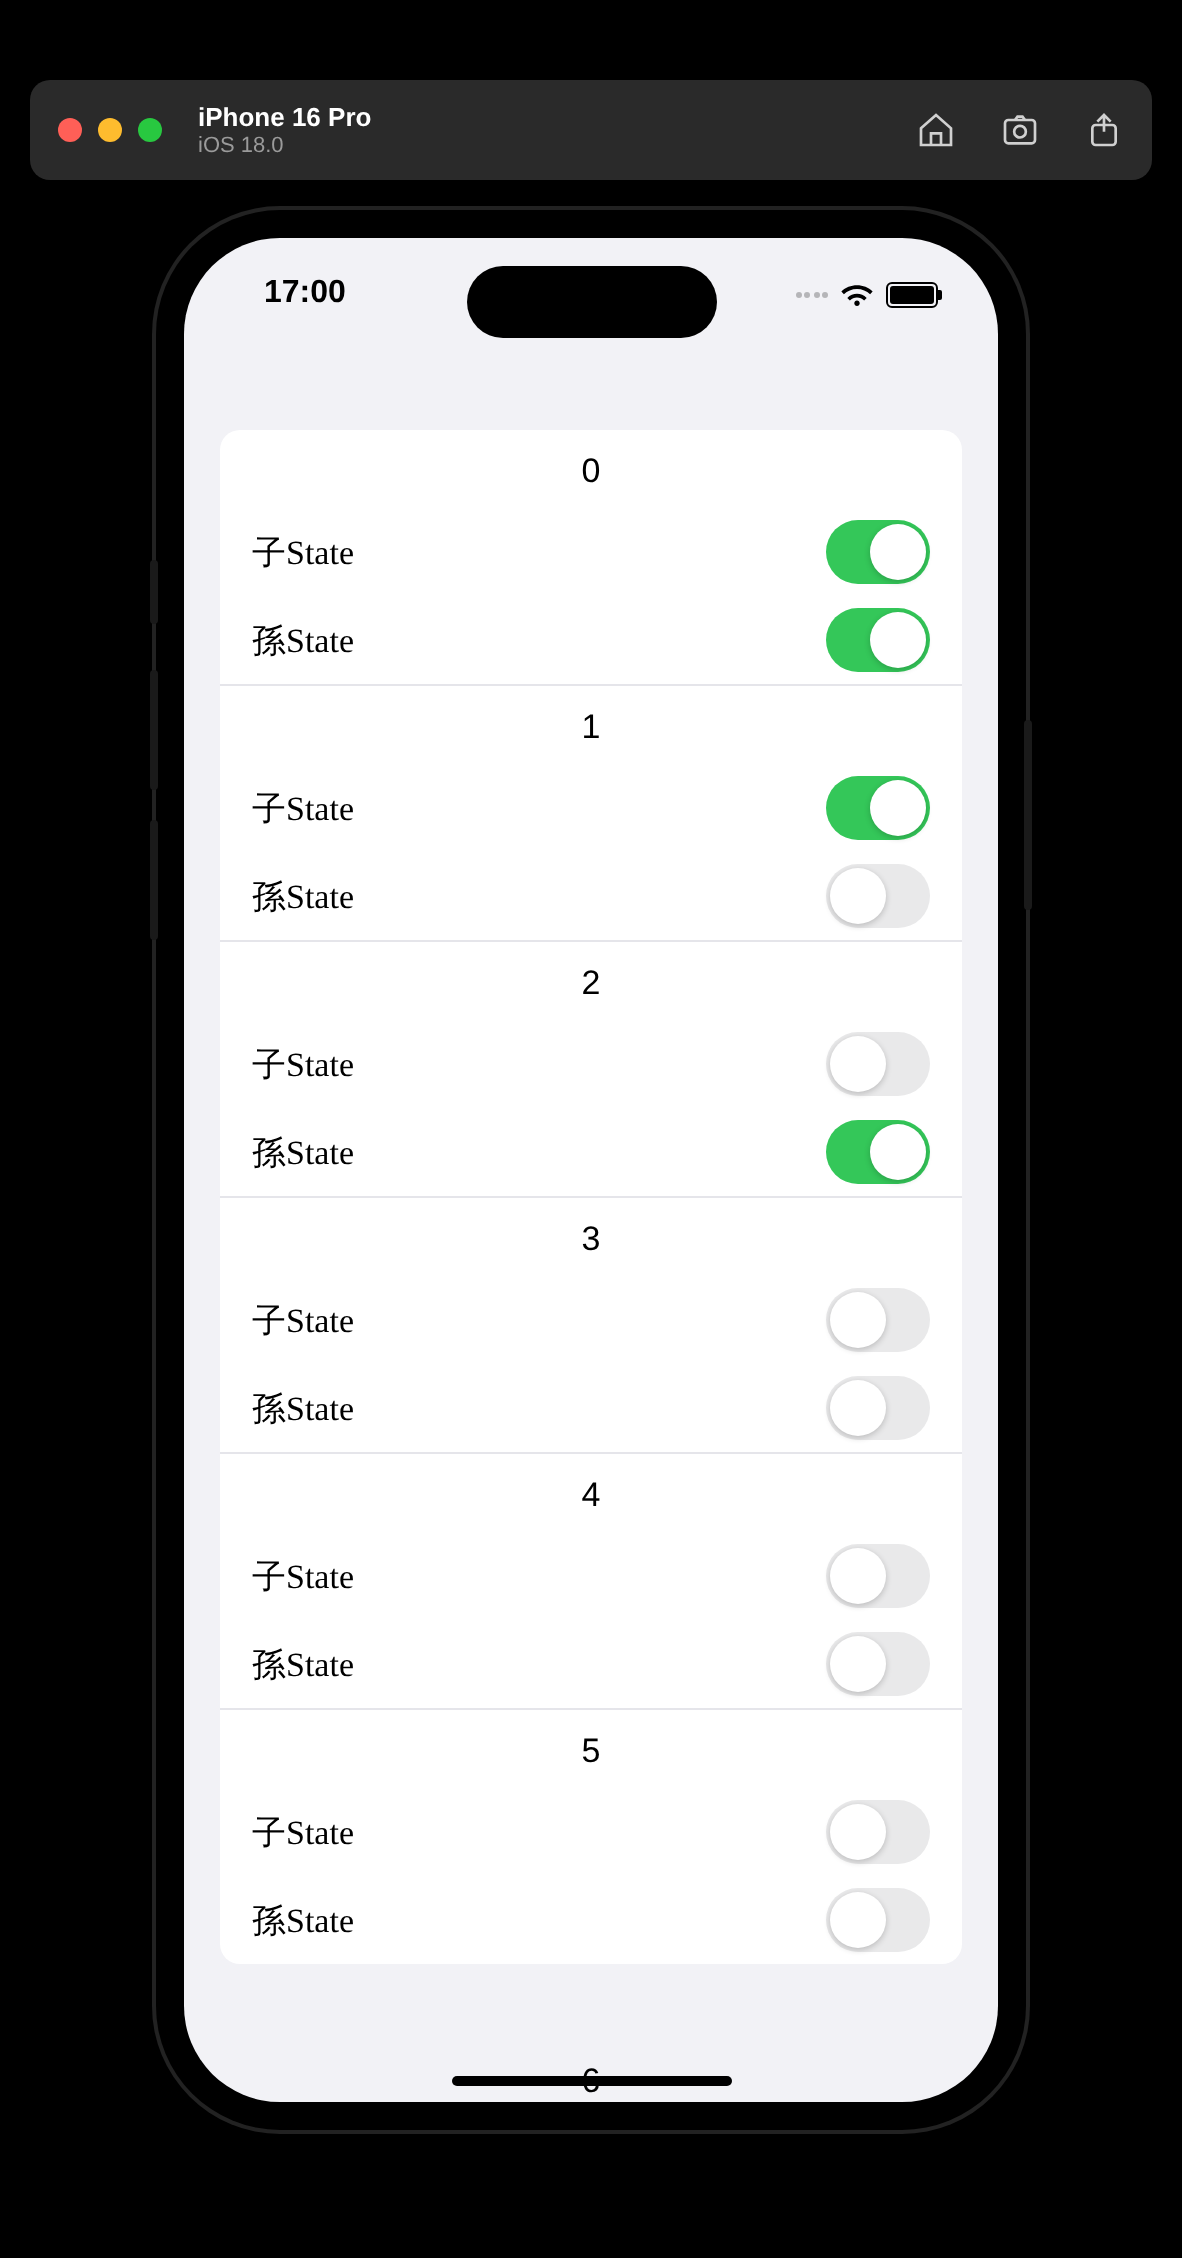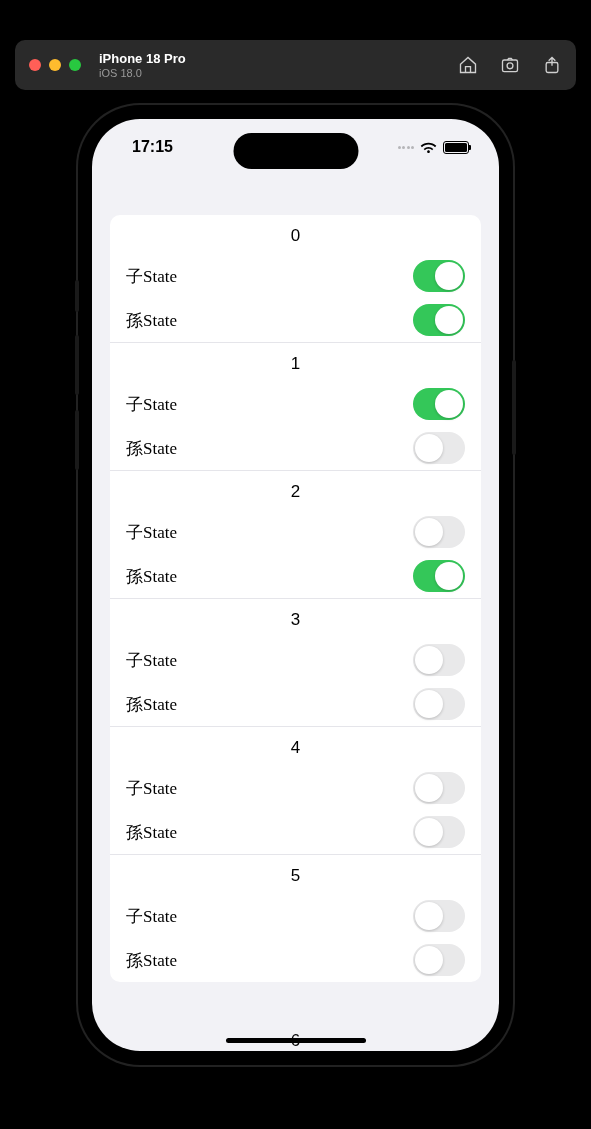--- a/index.html
+++ b/index.html
@@ -172,21 +172,21 @@
 </head>
 <body>
 
 <div class="sim-titlebar">
   <div class="traffic-lights">
     <div class="dot red"></div>
     <div class="dot yellow"></div>
     <div class="dot green"></div>
   </div>
   <div>
-    <div class="sim-title">iPhone 18 Pro</div>
+    <div class="sim-title">iPhone 16 Pro</div>
     <div class="sim-subtitle">iOS 18.0</div>
   </div>
   <div class="sim-actions">
     <svg class="sim-icon" viewBox="0 0 24 24">
         <path d="M3 11 L12 3 L21 11 V21 H3 Z M9 21 V14 H15 V21"></path>
       </svg>
     <svg class="sim-icon" viewBox="0 0 24 24">
         <rect x="3" y="6" width="18" height="14" rx="2"></rect>
         <circle cx="12" cy="13" r="3.5"></circle>
         <path d="M9 6l1.5-2h3L15 6"></path>
@@ -201,21 +201,21 @@
 <div class="iphone">
   <div class="side-btn sb-left1"></div>
   <div class="side-btn sb-left2"></div>
   <div class="side-btn sb-left3"></div>
   <div class="side-btn sb-right"></div>
 
   <div class="screen">
     <div class="island"></div>
 
     <div class="status-bar">
-      <div>17:15</div>
+      <div>17:00</div>
       <div class="status-right">
         <div class="cellular-dots">
             <span></span>
             <span></span>
             <span></span>
             <span></span>
           </div>
         <svg class="wifi-svg" viewBox="0 0 20 14">
             <path fill="#000" d="M10 13.5c.9 0 1.6-.7 1.6-1.6S10.9 10.3 10 10.3s-1.6.7-1.6 1.6.7 1.6 1.6 1.6zm0-5c1.6 0 3.1.6 4.2 1.7l1.5-1.5C14.1 7.1 12.1 6.3 10 6.3S5.9 7.1 4.3 8.7l1.5 1.5C6.9 9.1 8.4 8.5 10 8.5zm0-5c3 0 5.7 1.2 7.7 3.1L19.2 5C16.8 2.6 13.5 1.3 10 1.3S3.2 2.6 .8 5l1.5 1.6C4.3 4.7 7 3.5 10 3.5z"></path>
           </svg>

